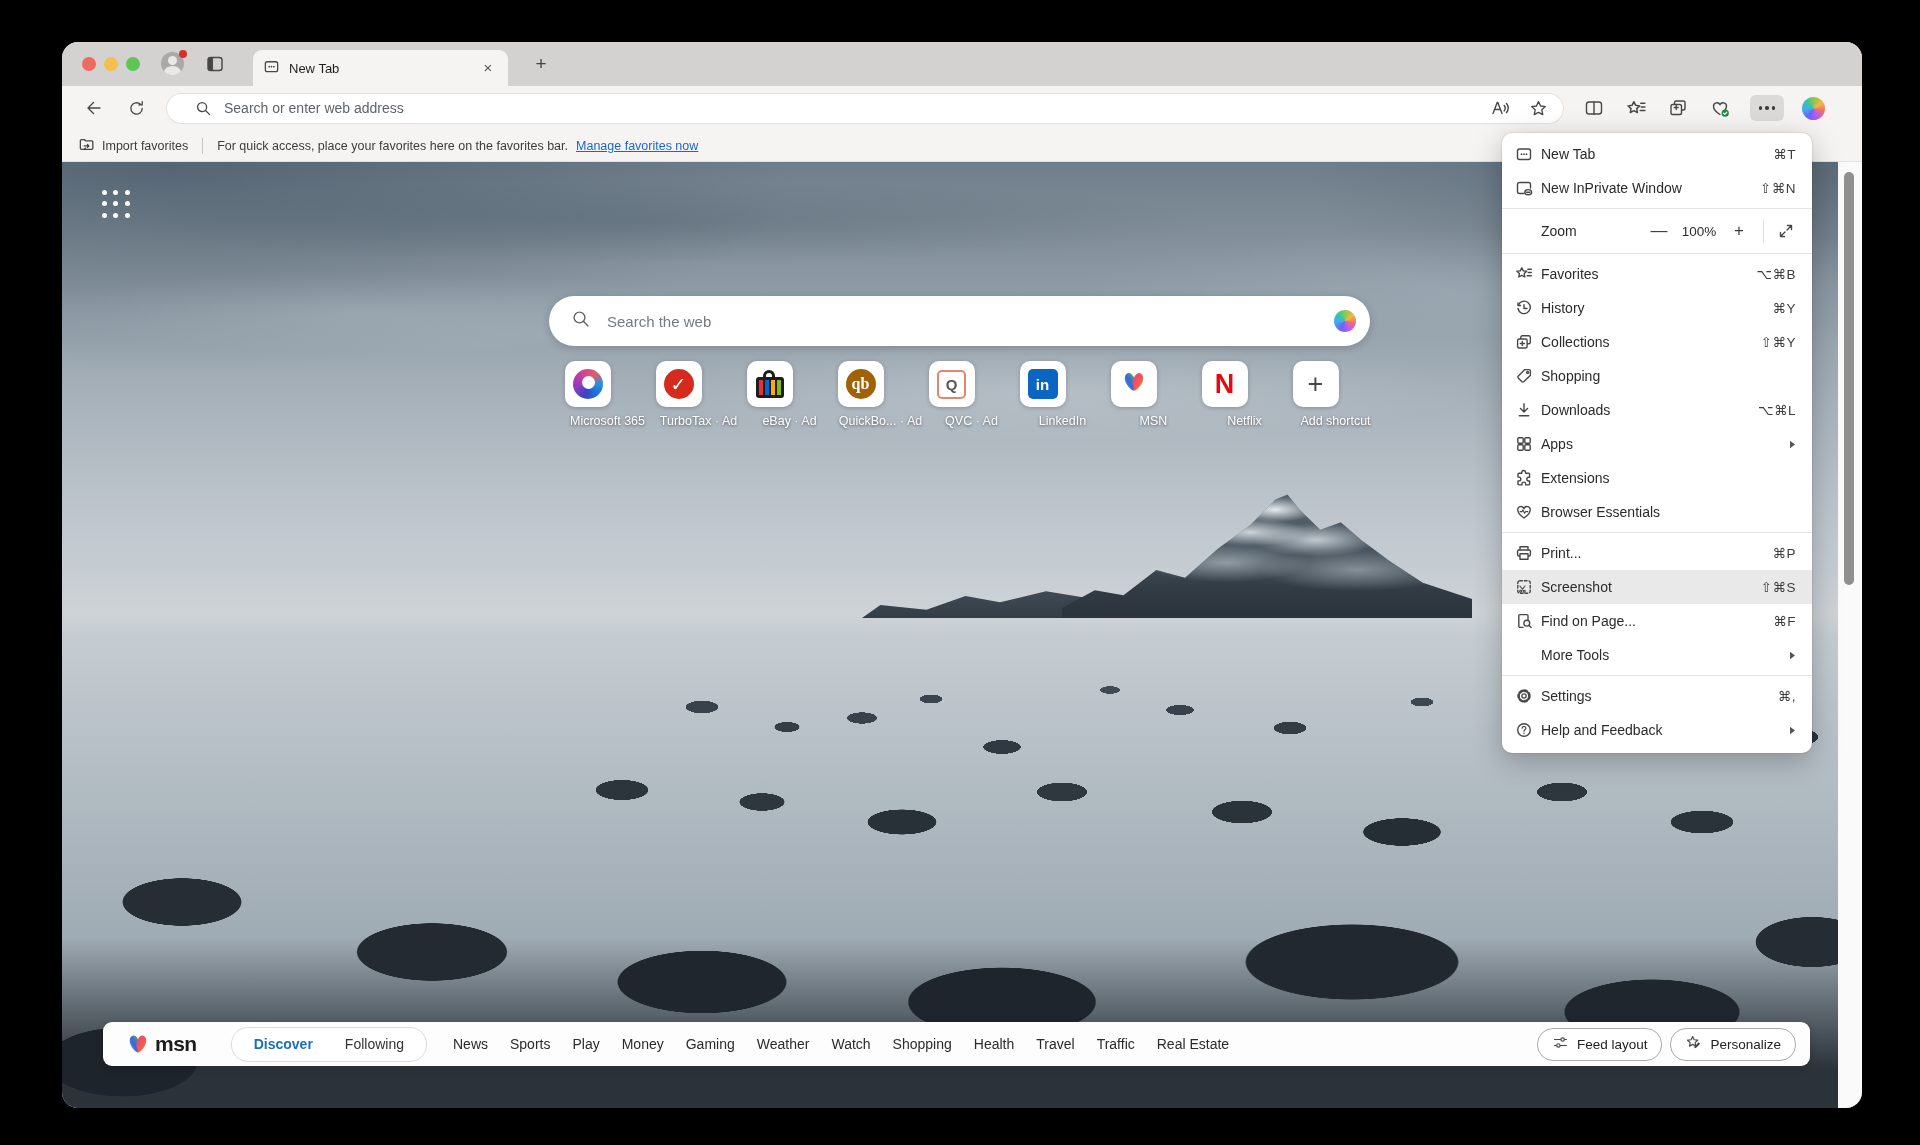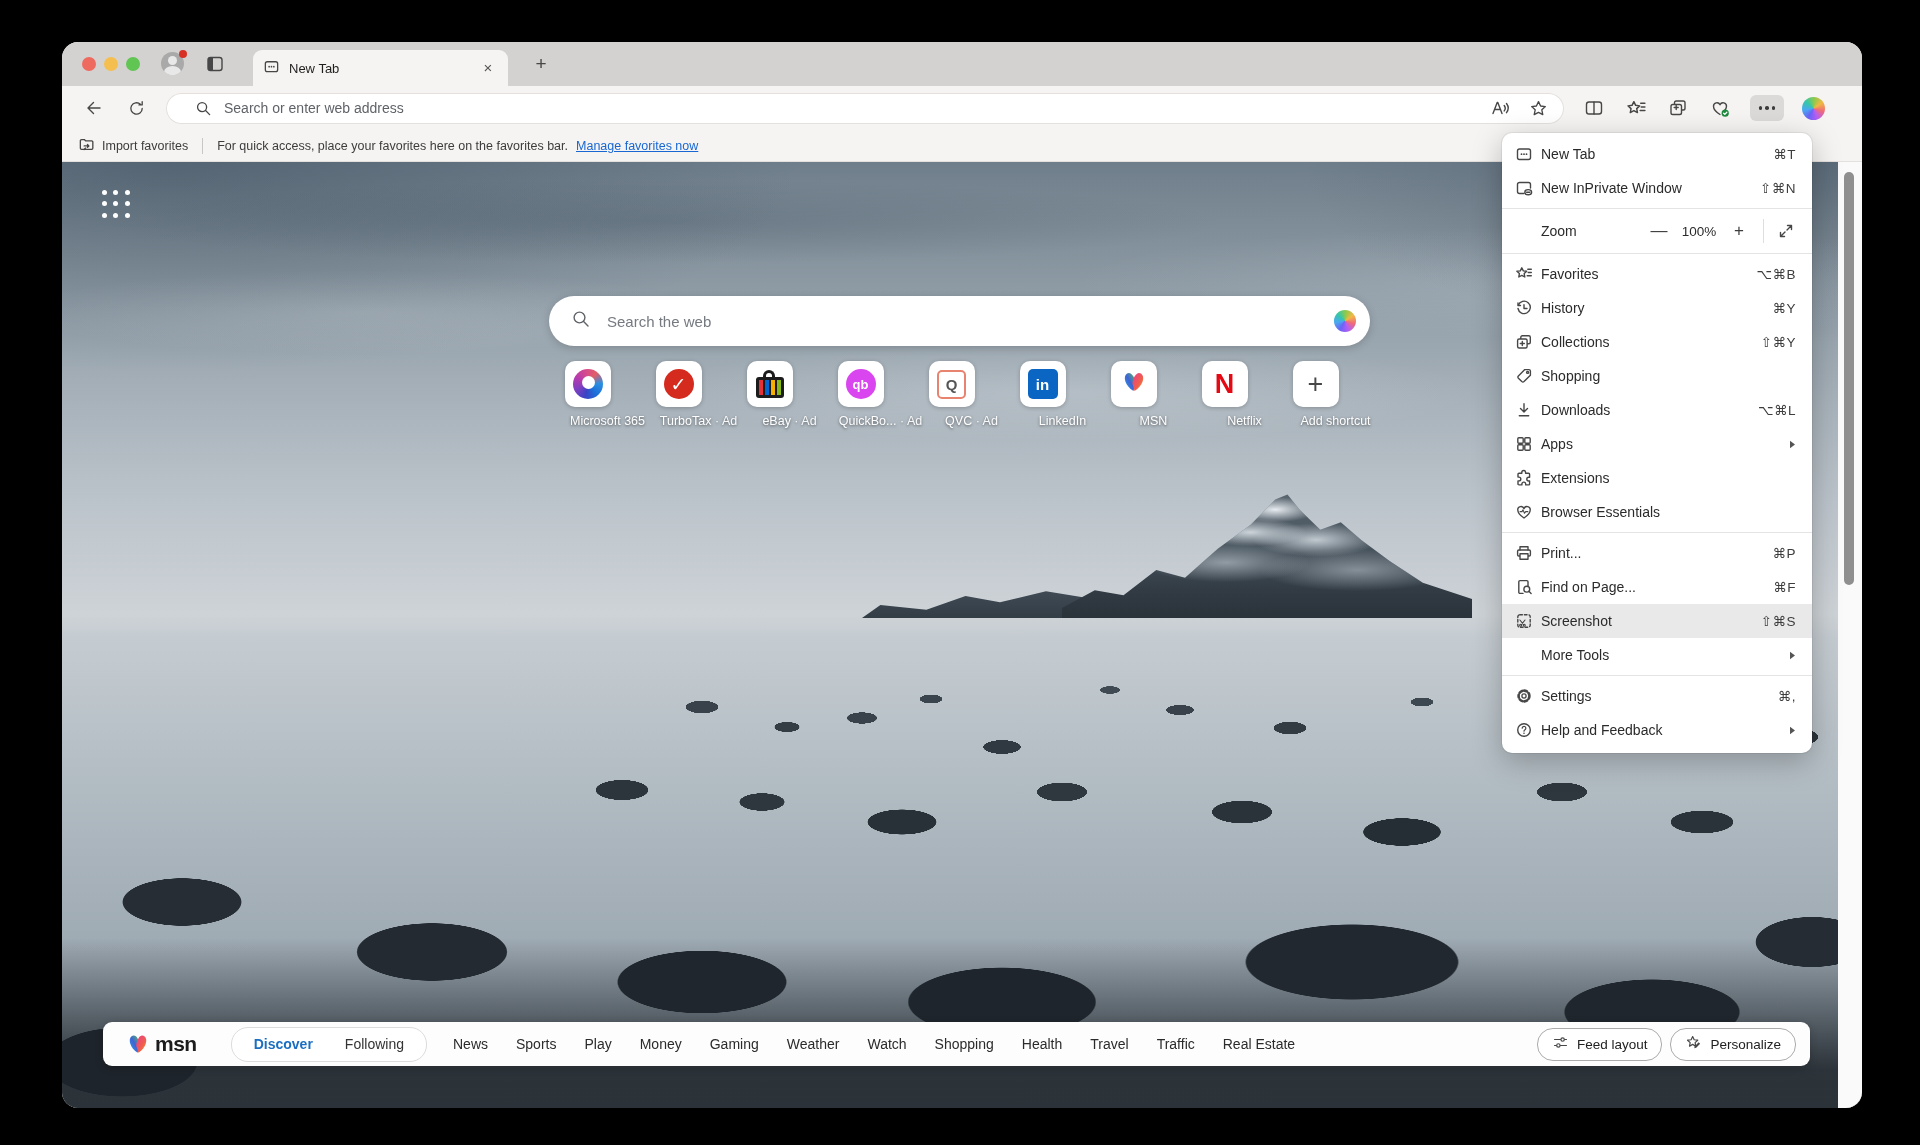--- a/index.html
+++ b/index.html
@@ -122,42 +122,42 @@
   .tlabel .ad{opacity:.92;}
   .ti-m365{position:relative;width:30px;height:30px;border-radius:50%;
      background:conic-gradient(from 140deg,#1e6fd9,#3a43c4,#7b3fc1,#b13ab0,#d4488f,#e25e68,#2a8fe0,#1e6fd9);}
   .ti-m365:after{content:"";position:absolute;left:9px;top:7px;width:13px;height:13px;border-radius:50%;background:#fff;}
   .ti-turbotax{width:30px;height:30px;border-radius:50%;background:#d52b1e;color:#fff;font-weight:bold;
      font-size:19px;display:flex;align-items:center;justify-content:center;}
   .ti-ebay{position:relative;width:28px;height:21px;background:#1c1c1c;border-radius:3px;margin-top:7px;}
   .ti-ebay:before{content:"";position:absolute;left:7px;top:-7px;width:12px;height:12px;border:3px solid #1c1c1c;
      border-radius:7px 7px 0 0;border-bottom:0;box-sizing:border-box;}
   .ti-ebay .st{position:absolute;top:3px;width:4px;height:15px;}
-  .ti-qb{width:30px;height:30px;border-radius:50%;background:#d946ef;color:#fff;font-weight:bold;font-size:13px;
-     display:flex;align-items:center;justify-content:center;}
+  .ti-qb{width:30px;height:30px;border-radius:50%;background:#a16207;color:#fff;font-weight:bold;font-size:16px;
+     display:flex;align-items:center;justify-content:center;font-family:Liberation Serif, serif;}
   .ti-qvc{width:29px;height:29px;border:2px solid #e8836f;border-radius:5px;box-sizing:border-box;color:#555;
      font-weight:bold;font-size:15px;display:flex;align-items:center;justify-content:center;}
   .ti-li{width:30px;height:30px;border-radius:5px;background:#0a66c2;color:#fff;font-weight:bold;font-size:15px;
      display:flex;align-items:center;justify-content:center;}
   .ti-netflix{color:#e50914;font-weight:bold;font-size:27px;font-family:"Liberation Sans",sans-serif;}
   .ti-plus{color:#474747;font-size:27px;font-weight:300;line-height:26px;}
 
   .scroll-gutter{position:absolute;right:0;top:0;width:24px;height:100%;background:#fbfafa;}
   .scroll-thumb{position:absolute;left:6px;top:10px;width:10px;height:413px;border-radius:5px;background:#8f8f8f;}
 
   
   .msnbar{position:absolute;left:41px;top:860px;width:1707px;height:44px;background:#fdfdfd;border-radius:9px;
           display:flex;align-items:center;box-shadow:0 2px 8px rgba(0,0,0,.2);box-sizing:border-box;padding:0 14px 0 22px;}
   .msn-logo{display:flex;align-items:center;gap:4px;}
   .msn-word{font-size:21px;font-weight:bold;color:#1c1c1c;letter-spacing:-.5px;}
   .msn-pill{margin-left:34px;height:33px;border:1px solid #dcdcdc;border-radius:17px;display:flex;align-items:center;
             padding:0 8px;gap:4px;background:#fff;}
   .msn-pill .ptab{padding:0 14px;font-size:14px;color:#333;}
   .msn-pill .ptab.active{color:#1b6ec2;font-weight:bold;}
-  .msn-nav{display:flex;align-items:center;gap:28px;margin-left:26px;font-size:14px;color:#2b2b2b;flex:1;}
+  .msn-nav{display:flex;align-items:center;gap:22px;margin-left:26px;font-size:14px;color:#2b2b2b;flex:1;}
   .msn-nav span{white-space:nowrap;}
   .msn-btns{display:flex;align-items:center;gap:8px;}
   .pill-btn{height:31px;border:1px solid #ababab;border-radius:16px;display:flex;align-items:center;gap:8px;
             padding:0 14px;font-size:13.5px;color:#222;background:#fff;}
 
   
   .menu{position:absolute;left:1440px;top:91px;width:310px;background:#fff;border-radius:10px;
         box-shadow:0 8px 30px rgba(0,0,0,.25),0 0 0 1px rgba(0,0,0,.06);padding:4px 0 6px;box-sizing:border-box;z-index:50;}
   .mi{height:34px;display:flex;align-items:center;padding:0 16px 0 13px;box-sizing:border-box;}
   .mi .ico{width:18px;height:18px;margin-right:8px;flex:none;display:flex;align-items:center;justify-content:center;}
@@ -584,42 +584,42 @@
       <span class="ico">
             <svg width="18" height="18" viewBox="0 0 18 18" class="sline">
               <path d="M5 6V2.8h8V6"></path>
               <rect x="2.6" y="6" width="12.8" height="6" rx="1.2"></rect>
               <rect x="5" y="9.8" width="8" height="5.4" fill="#fff"></rect>
             </svg>
           </span>
       <span class="lbl">Print...</span>
           <span class="sc">⌘P</span>
     </div>
-    <div class="mi">
-      <span class="ico">
-            <svg width="18" height="18" viewBox="0 0 18 18" class="sline">
-              <path d="M13 8V3.8a1.2 1.2 0 00-1.2-1.2H5A1.2 1.2 0 003.8 3.8v10.4A1.2 1.2 0 005 15.4h3"></path>
-              <circle cx="11.8" cy="11.2" r="2.9" fill="#fff"></circle>
-              <path d="M13.9 13.3l2.2 2.2"></path>
-            </svg>
-          </span>
-      <span class="lbl">Find on Page...</span>
-          <span class="sc">⌘F</span>
-    </div>
     <div class="mi hl">
       <span class="ico">
             <svg width="18" height="18" viewBox="0 0 18 18" class="sline">
               <rect x="2.8" y="2.8" width="12.4" height="12.4" rx="2" stroke-dasharray="2.6 2"></rect>
               <path d="M6.3 12.6l3.7-4.6M8.6 12.6L4.9 8" stroke-width="1.1"></path>
               <circle cx="5.6" cy="13.2" r="1" stroke-width="1.1"></circle>
               <circle cx="9.3" cy="13.2" r="1" stroke-width="1.1"></circle>
             </svg>
           </span>
       <span class="lbl">Screenshot</span>
           <span class="sc">⇧⌘S</span>
+    </div>
+    <div class="mi">
+      <span class="ico">
+            <svg width="18" height="18" viewBox="0 0 18 18" class="sline">
+              <path d="M13 8V3.8a1.2 1.2 0 00-1.2-1.2H5A1.2 1.2 0 003.8 3.8v10.4A1.2 1.2 0 005 15.4h3"></path>
+              <circle cx="11.8" cy="11.2" r="2.9" fill="#fff"></circle>
+              <path d="M13.9 13.3l2.2 2.2"></path>
+            </svg>
+          </span>
+      <span class="lbl">Find on Page...</span>
+          <span class="sc">⌘F</span>
     </div>
     <div class="mi noicon">
       <span class="lbl">More Tools</span>
       <span class="caret">
             <svg width="7" height="9" viewBox="0 0 7 9">
               <path d="M1 .8l5 3.7-5 3.7z" fill="#555"></path>
             </svg>
           </span>
     </div>
     <div class="mdiv"></div>

